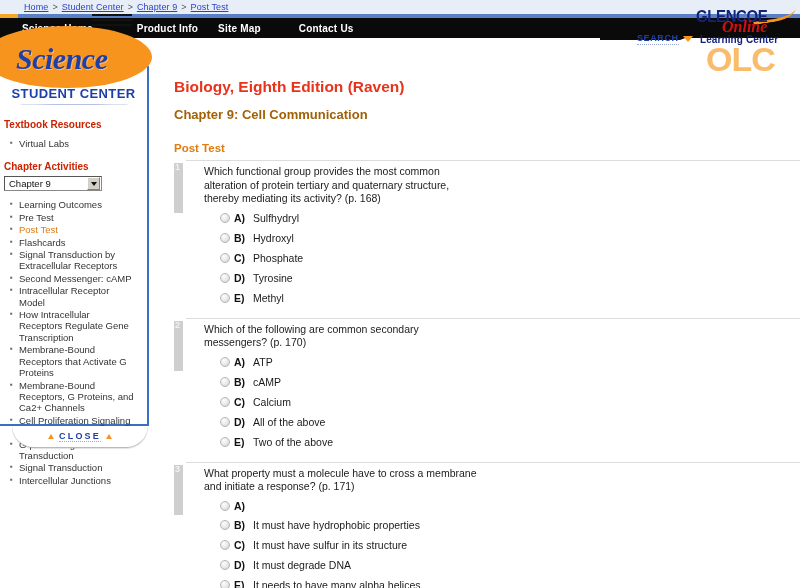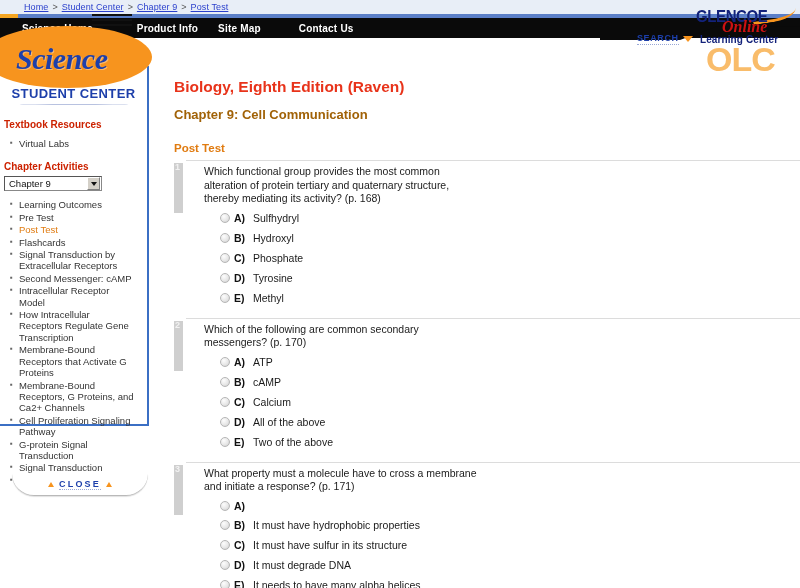--- a/index.html
+++ b/index.html
@@ -159,21 +159,20 @@
 
   
   .close-tab {
     position:absolute; top:426px; left:12px; width:136px; height:22px; z-index:3;
     background: #ffffff;
     border-bottom: 1px solid #b9b9b9;
     border-radius: 0 0 60px 60px;
     display:flex; align-items:center; justify-content:center; gap:5px;
     cursor:pointer;
     box-shadow: 0 1px 1px rgba(0,0,0,.12);
-    margin-top: 48px;
   }
   .close-tab .close-word {
     font-size:9px; font-weight:bold; color:#1d3faa; letter-spacing:2.2px;
     border-bottom:1px dotted #9aa8d6;
   }
   .tri-up-sm {
     width:0;height:0;border-left:3.5px solid transparent;border-right:3.5px solid transparent;
     border-bottom:5px solid #f7941e;
   }
 

